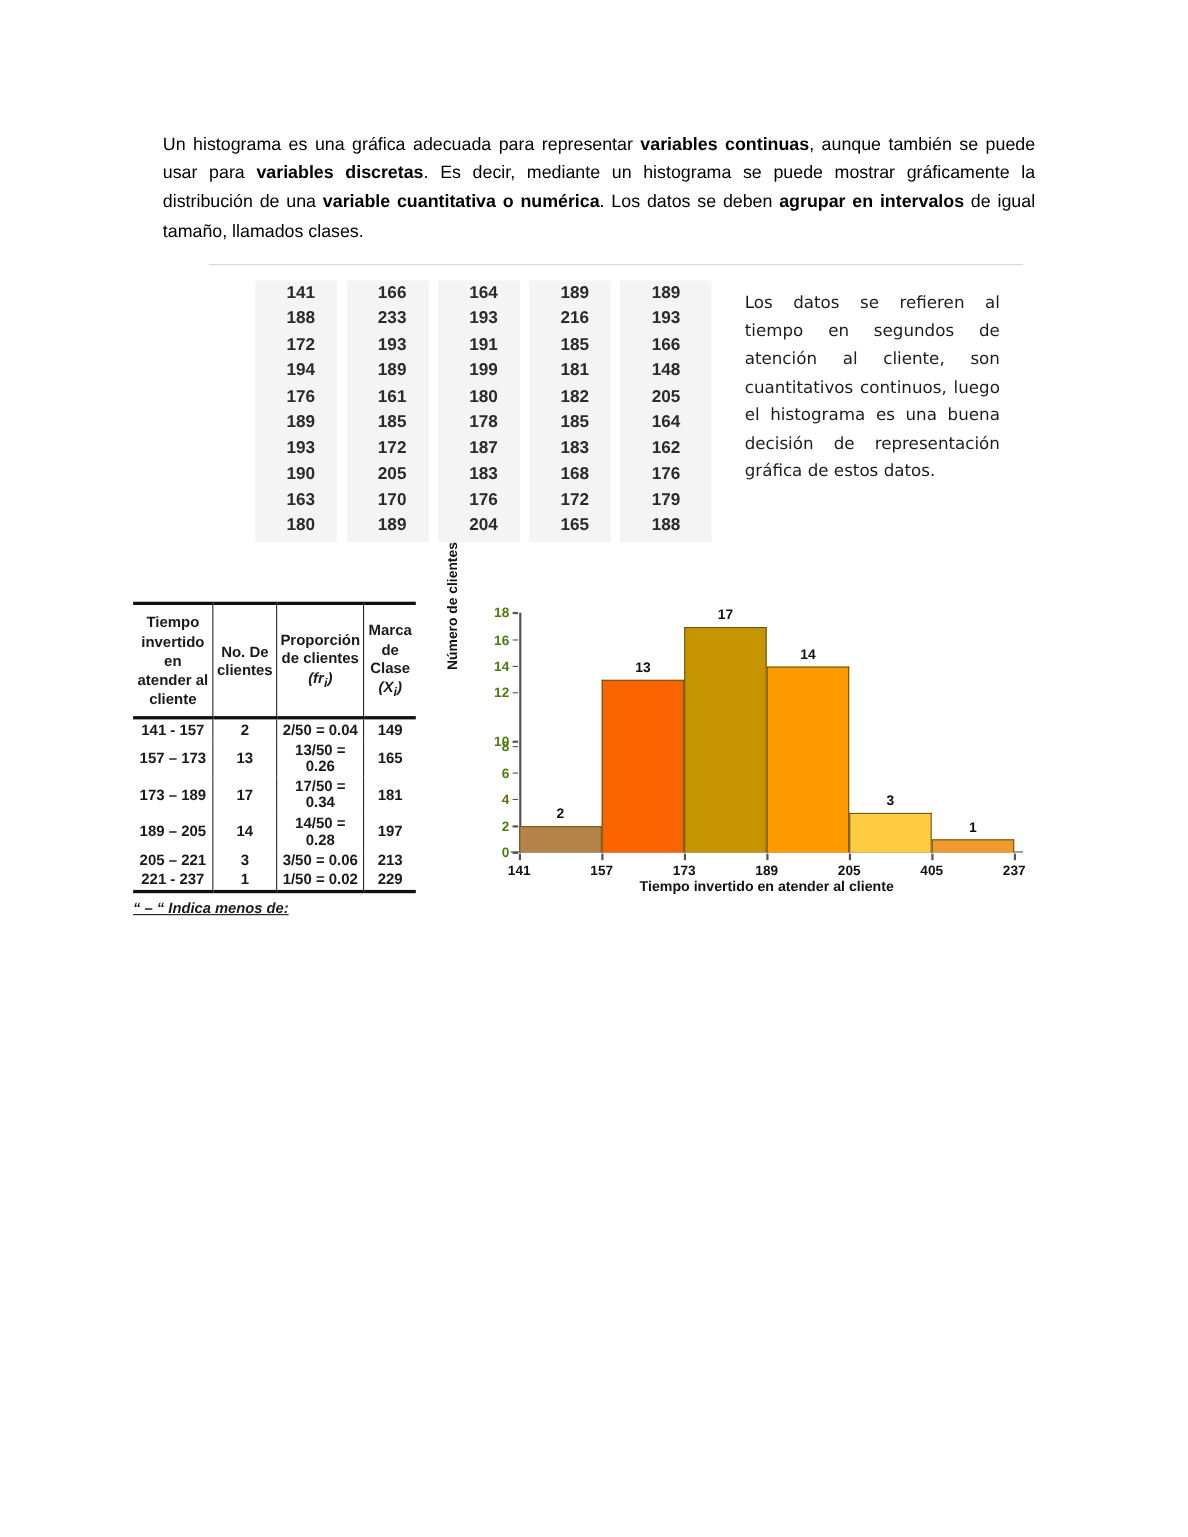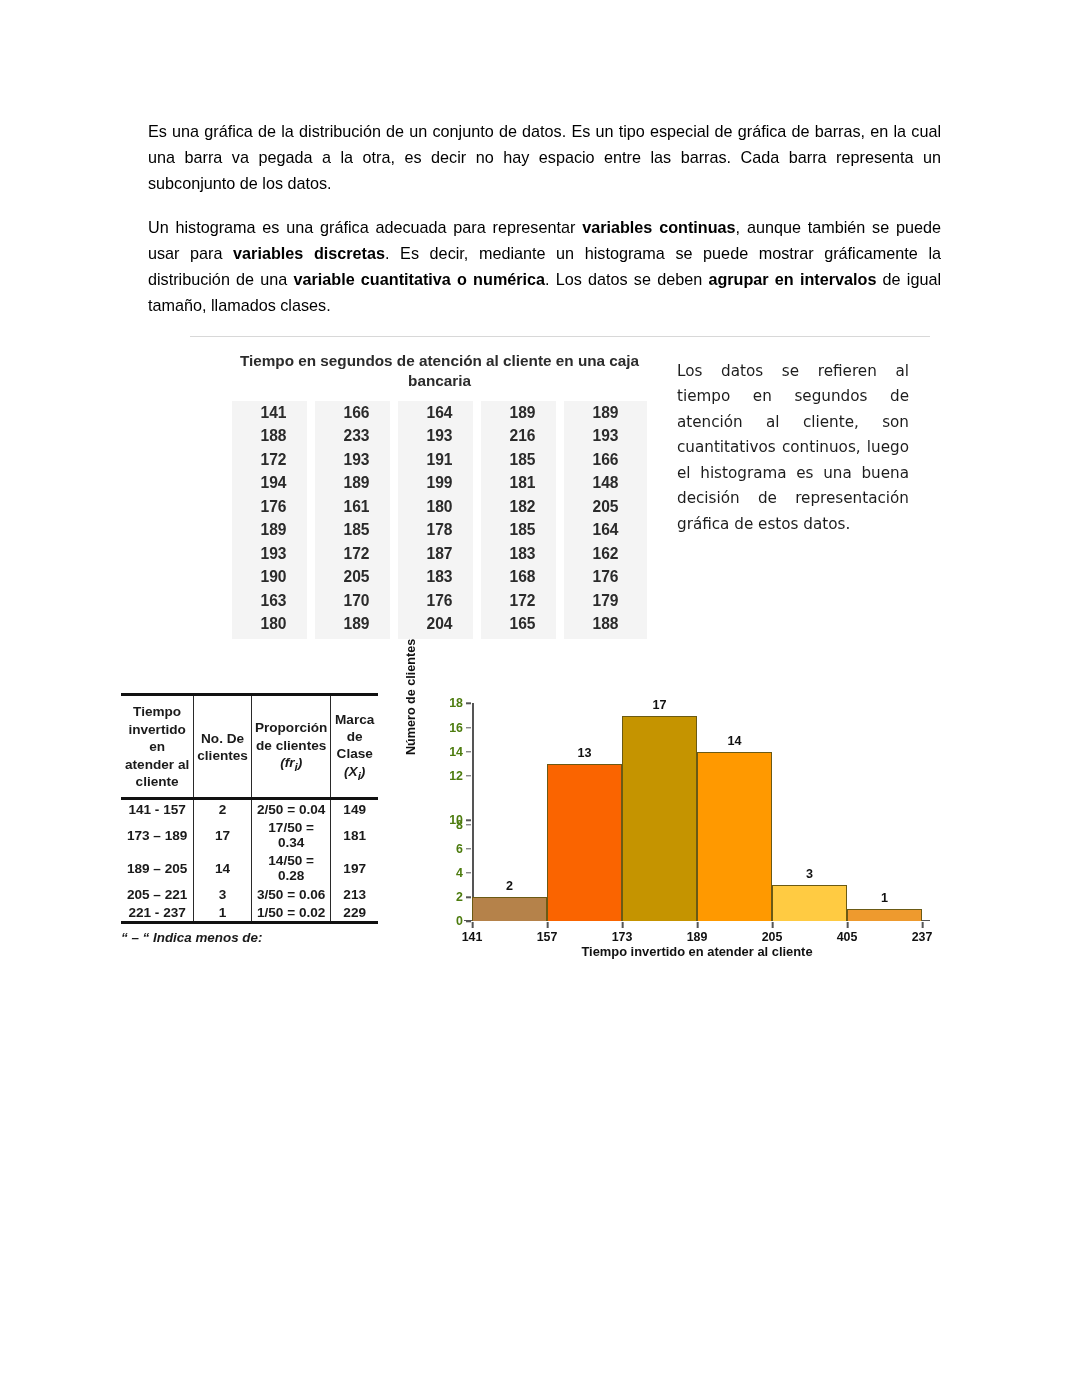--- a/index.html
+++ b/index.html
@@ -134,20 +134,21 @@
   .col-a { width:33%; }
   .col-b { width:20%; }
   .col-c { width:28%; }
   .col-d { width:19%; }
   .tbl-note {
     font-size:13.4px;
     font-style:italic;
     font-weight:bold;
     margin-top:6px;
     color:#1a1a1a;
+    text-decoration:underline;
   }
 
   
   .chart-wrap {
     margin-left:22px;
     width:545px;
     position:relative;
   }
   .chart {
     position:relative;
@@ -252,30 +253,28 @@
     font-weight:bold;
     color:#111;
   }
 </style>
 </head>
 <body>
 
 <div class="page">
 
 
-  <p class="para">Es una gráfica de la distribución de un conjunto de datos. Es un tipo especial de gráfica de barras, en la cual una barra va pegada a la otra, es decir no hay espacio entre las barras. Cada barra representa un subconjunto de los datos.</p>
 
   <p class="para"><span>Un histograma es una gráfica adecuada para representar </span><b>variables continuas</b><span>, aunque también se puede usar para </span><b>variables discretas</b><span>. Es decir, mediante un histograma se puede mostrar gráficamente la distribución de una </span><b>variable cuantitativa o numérica</b><span>. Los datos se deben </span><b>agrupar en intervalos</b><span> de igual tamaño, llamados clases.</span></p>
 
   <div class="slide">
     <div class="slide-rule"></div>
 
     <div class="slide-body">
       <div class="data-block">
-        <div class="data-caption">Tiempo en segundos de atención al cliente en una caja bancaria</div>
         <div class="data-grid" id="data-grid">
             <div>141</div>
             <div>166</div>
             <div>164</div>
             <div>189</div>
             <div>189</div>
             <div>188</div>
             <div>233</div>
             <div>193</div>
             <div>216</div>
@@ -345,20 +344,26 @@
           </tr>
         </thead>
         <tbody id="freq-body">
             <tr>
               <td class="col-a">141 - 157</td>
               <td class="col-b">2</td>
               <td class="col-c">2/50 = 0.04</td>
               <td class="col-d">149</td>
             </tr>
             <tr>
+              <td class="col-a">157 – 173</td>
+              <td class="col-b">13</td>
+              <td class="col-c">13/50 = 0.26</td>
+              <td class="col-d">165</td>
+            </tr>
+            <tr>
               <td class="col-a">173 – 189</td>
               <td class="col-b">17</td>
               <td class="col-c">17/50 = 0.34</td>
               <td class="col-d">181</td>
             </tr>
             <tr>
               <td class="col-a">189 – 205</td>
               <td class="col-b">14</td>
               <td class="col-c">14/50 = 0.28</td>
               <td class="col-d">197</td>

